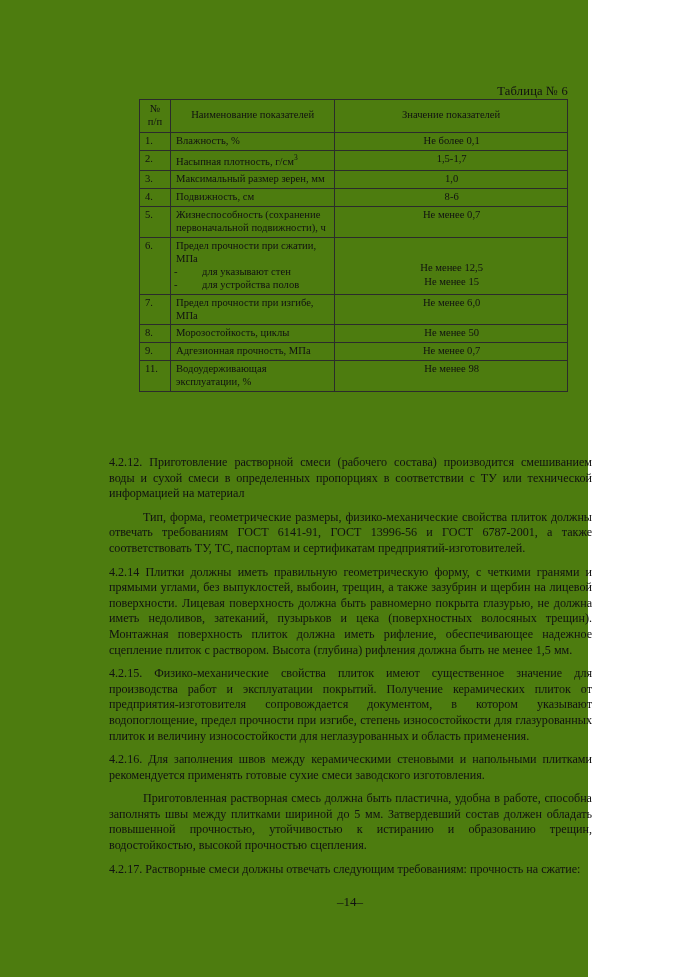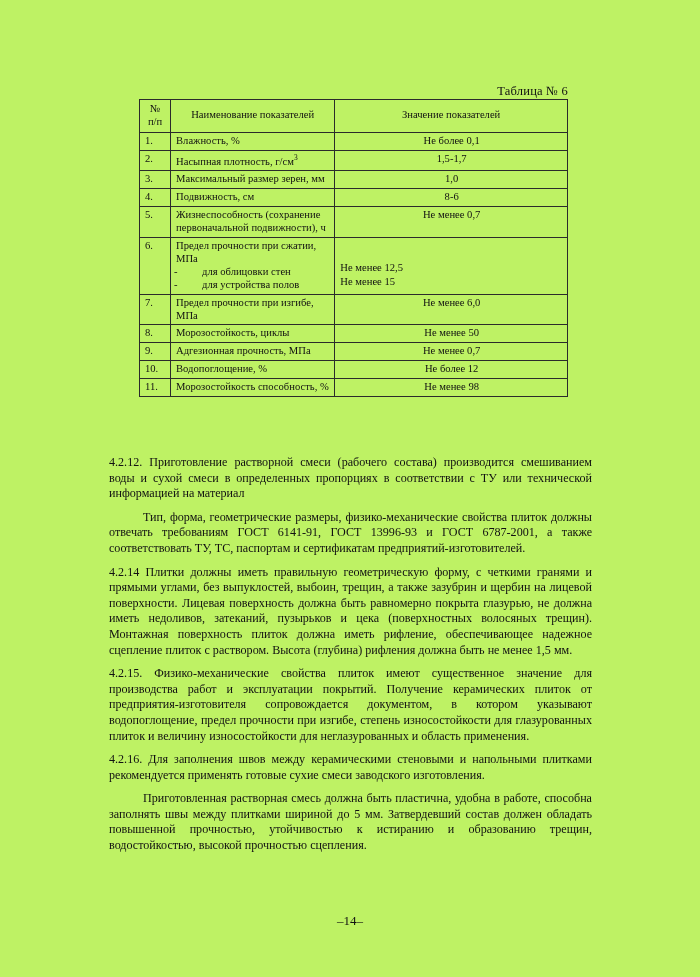--- a/index.html
+++ b/index.html
@@ -11,23 +11,23 @@
     width: 700px;
     height: 977px;
     position: relative;
     font-family: "Liberation Serif", "DejaVu Serif", serif;
     color: #111111;
     overflow: hidden;
   }
   .page {
     position: absolute;
     left: 0; top: 0;
-    width: 700px;
+    width: 588px;
     height: 977px;
-    background: #bef264;
+    background: #4d7c0f;
   }
 
   
   .table-caption {
     position: absolute;
     left: 139px;
     top: 84px;
     width: 429px;
     text-align: right;
     font-size: 12.5px;
@@ -51,21 +51,21 @@
     font-weight: normal;
   }
   .doc-table th {
     text-align: center;
     vertical-align: middle;
     padding: 3px 4px;
   }
   .col-num   { width: 22px; text-align: left; }
   .col-name  { width: 158px; }
   .col-value { width: 243px; text-align: center; vertical-align: middle; }
-  .cell-center { text-align: left; vertical-align: middle; }
+  .cell-center { text-align: center; vertical-align: middle; }
   .sub-line {
     display: block;
     padding-left: 26px;
     text-indent: -14px;
     white-space: pre;
   }
   .sub-dash { display: inline-block; width: 14px; }
   .val-stack { line-height: 1.30; }
   .val-spacer { display:block; height: 21px; }
   .sup { font-size: 7.5px; vertical-align: super; }
@@ -95,21 +95,20 @@
   .nojust { text-align: left; }
 
   
   .page-number {
     position: absolute;
     left: 0;
     top: 894px;
     width: 700px;
     text-align: center;
     font-size: 13px;
-    margin-top: 19px;
   }
 </style>
 </head>
 <body>
 
 <div class="page">
 
   <div class="table-caption">Таблица № 6</div>
 
   <table class="doc-table">
@@ -146,21 +145,21 @@
       </tr>
       <tr>
         <td class="col-num">5.</td>
         <td class="col-name">Жизнеспособность (сохранение первоначальной подвижности), ч</td>
         <td class="col-value">Не менее 0,7</td>
       </tr>
       <tr>
         <td class="col-num">6.</td>
         <td class="col-name">
           <span>Предел прочности при сжатии, МПа</span>
-          <span class="sub-line"><span class="sub-dash">-</span><span>для облицовки стен</span></span>
+          <span class="sub-line"><span class="sub-dash">-</span><span>для указывают стен</span></span>
           <span class="sub-line"><span class="sub-dash">-</span><span>для устройства полов</span></span>
         </td>
         <td class="col-value cell-center">
           <span class="val-stack">
             <span class="val-spacer"></span>
             <span style="display:block">Не менее 12,5</span>
             <span style="display:block">Не менее 15</span>
           </span>
         </td>
       </tr>
@@ -173,36 +172,32 @@
         <td class="col-num">8.</td>
         <td class="col-name">Морозостойкость, циклы</td>
         <td class="col-value">Не менее 50</td>
       </tr>
       <tr>
         <td class="col-num">9.</td>
         <td class="col-name">Адгезионная прочность, МПа</td>
         <td class="col-value">Не менее 0,7</td>
       </tr>
       <tr>
-        <td class="col-num">10.</td>
-        <td class="col-name">Водопоглощение, %</td>
-        <td class="col-value">Не более 12</td>
-      </tr>
-      <tr>
         <td class="col-num">11.</td>
-        <td class="col-name">Морозостойкость способность, %</td>
+        <td class="col-name">Водоудерживающая эксплуатации, %</td>
         <td class="col-value" style="vertical-align:top;">Не менее 98</td>
       </tr>
     </tbody>
   </table>
 
   <div class="body-text">
     <p>4.2.12. Приготовление растворной смеси (рабочего состава) производится смешиванием воды и сухой смеси  в определенных пропорциях  в соответствии с ТУ или технической информацией на материал</p>
-    <p class="p-indent">Тип, форма, геометрические размеры, физико-механические свойства плиток должны отвечать требованиям ГОСТ 6141-91, ГОСТ 13996-93 и ГОСТ 6787-2001, а также соответствовать ТУ, ТС, паспортам и сертификатам предприятий-изготовителей.</p>
+    <p class="p-indent">Тип, форма, геометрические размеры, физико-механические свойства плиток должны отвечать требованиям ГОСТ 6141-91, ГОСТ 13996-56 и ГОСТ 6787-2001, а также соответствовать ТУ, ТС, паспортам и сертификатам предприятий-изготовителей.</p>
     <p>4.2.14 Плитки должны иметь правильную геометрическую форму, с четкими гранями и прямыми углами, без выпуклостей, выбоин, трещин, а также зазубрин и щербин на лицевой поверхности. Лицевая поверхность должна быть равномерно покрыта глазурью, не должна иметь недоливов, затеканий, пузырьков и цека (поверхностных волосяных трещин). Монтажная поверхность плиток должна иметь рифление, обеспечивающее надежное сцепление плиток с раствором. Высота (глубина) рифления должна быть не менее 1,5 мм.</p>
     <p>4.2.15. Физико-механические свойства плиток имеют существенное значение для производства работ и эксплуатации покрытий. Получение керамических плиток от предприятия-изготовителя сопровождается документом, в котором указывают водопоглощение, предел прочности при изгибе, степень износостойкости для глазурованных плиток и величину износостойкости для неглазурованных и область применения.</p>
     <p>4.2.16. Для заполнения швов между керамическими стеновыми и напольными плитками рекомендуется применять готовые сухие смеси заводского изготовления.</p>
     <p class="p-indent">Приготовленная растворная смесь должна быть пластична, удобна в работе, способна заполнять швы между плитками шириной до 5 мм. Затвердевший состав должен обладать повышенной прочностью, утойчивостью к истиранию и образованию трещин, водостойкостью, высокой прочностью сцепления.</p>
+    <p class="nojust">4.2.17. Растворные смеси должны отвечать следующим требованиям: прочность на сжатие:</p>
   </div>
 
   <div class="page-number">–14–</div>
 
 </div>
 
 </body></html>

